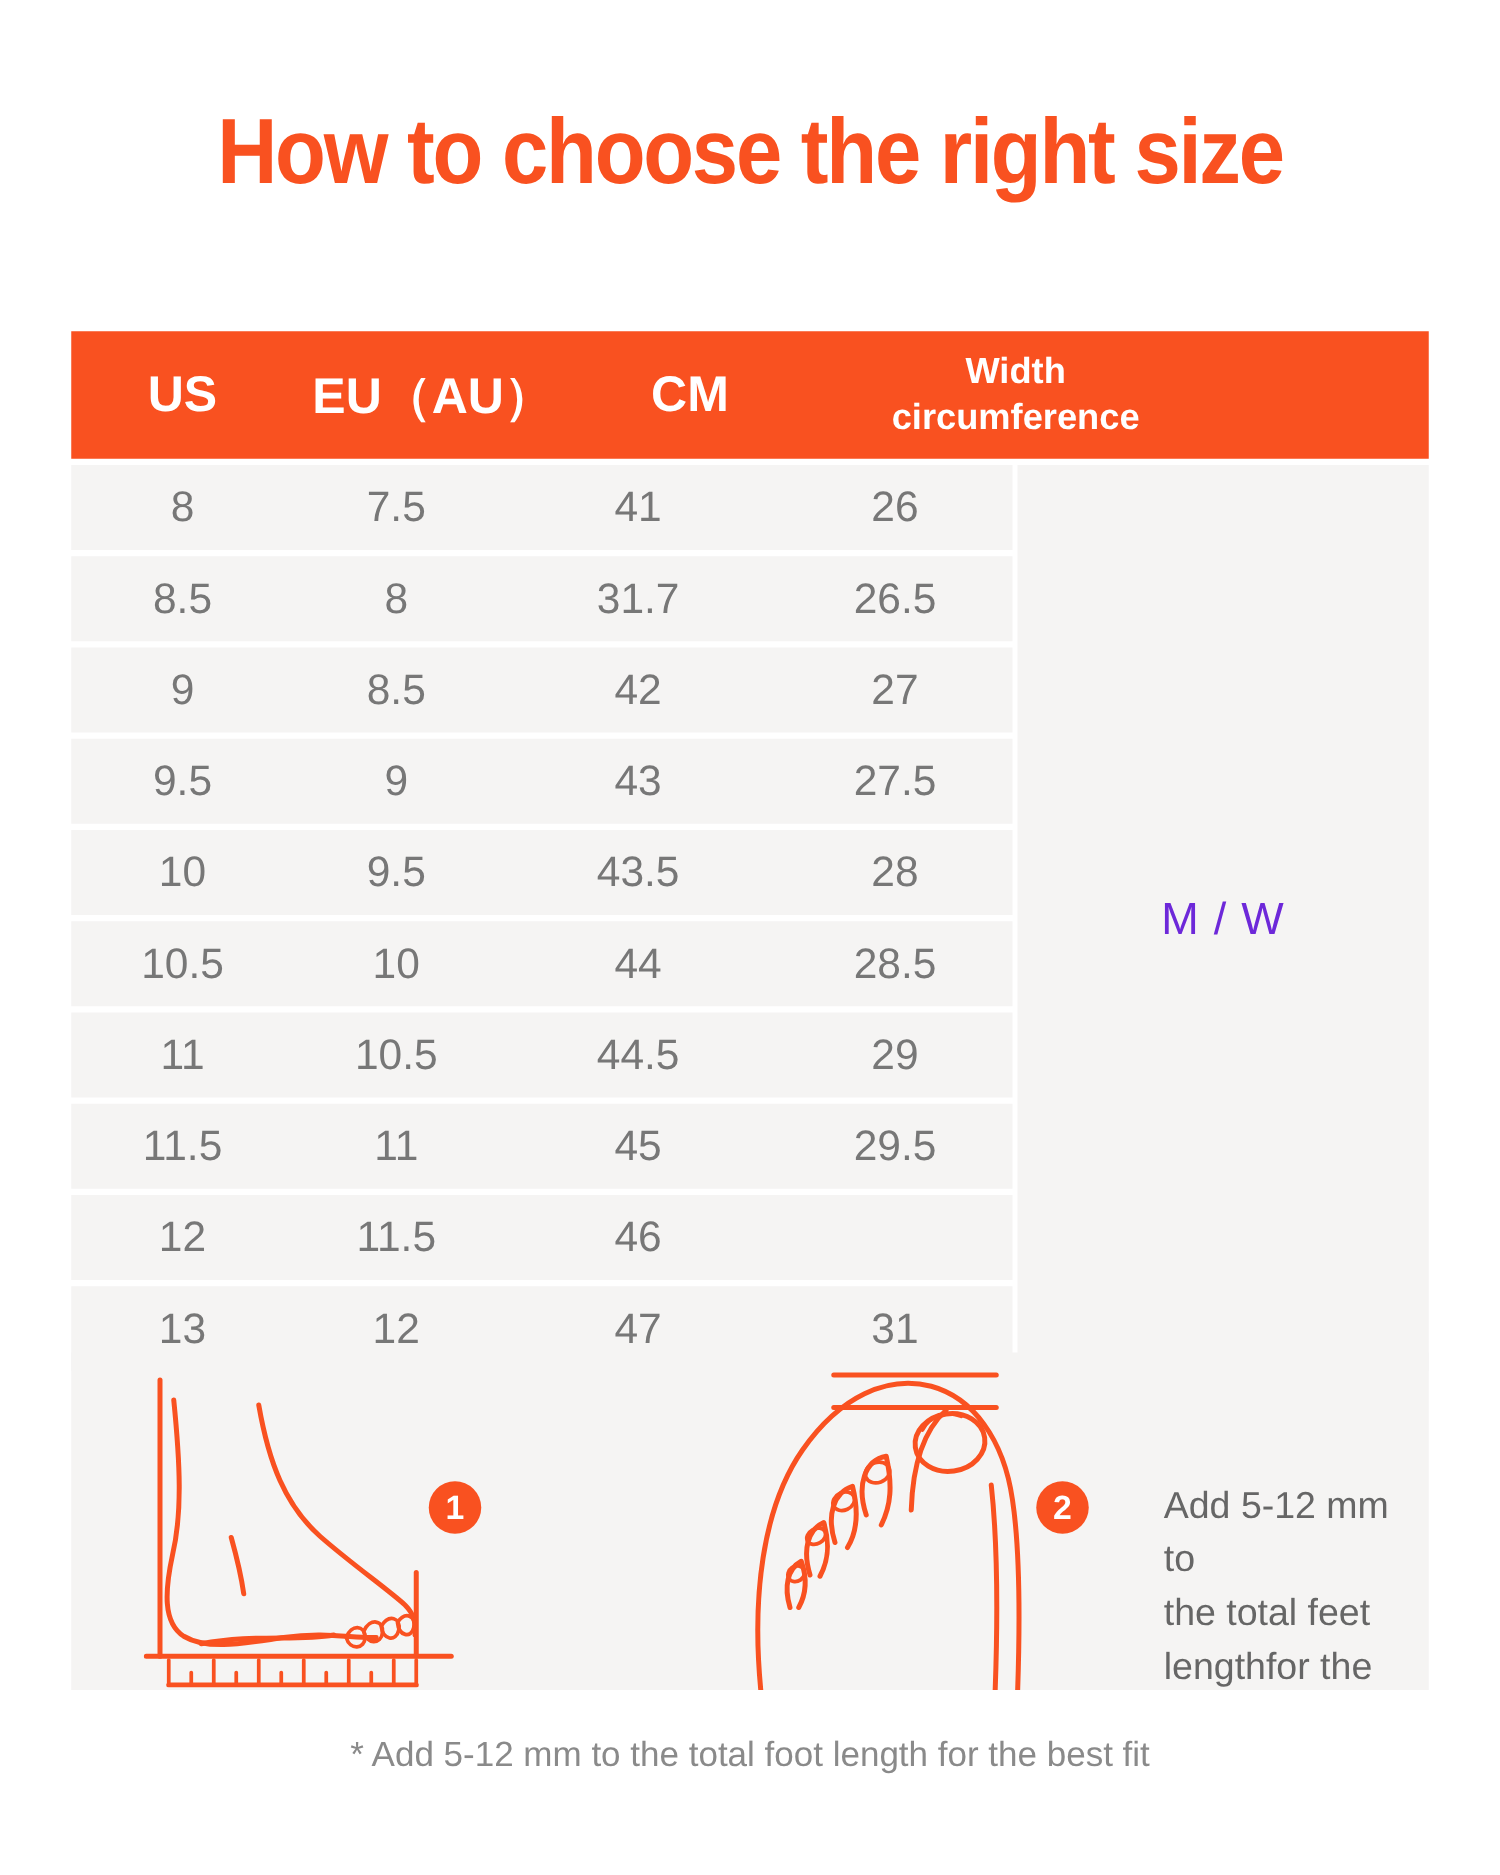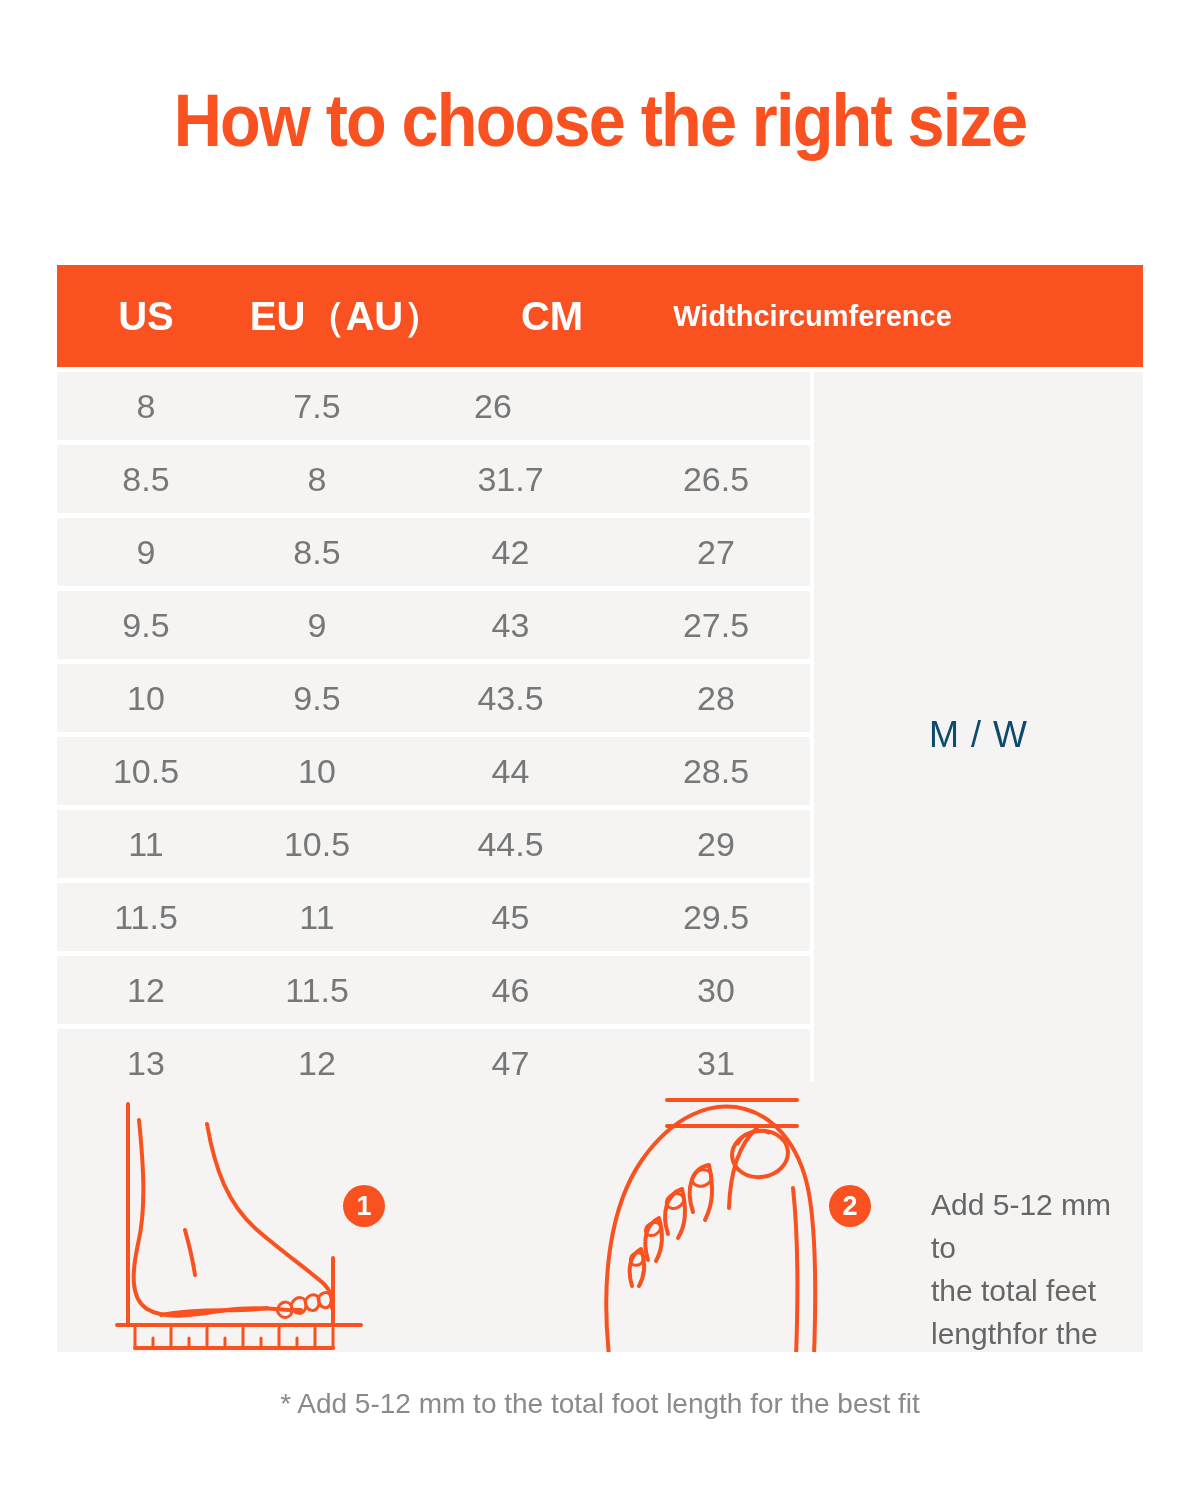--- a/index.html
+++ b/index.html
@@ -16,29 +16,29 @@
   }
   .page-title{
     position:absolute;top:80px;left:0;width:1200px;text-align:center;
     font-size:74px;font-weight:bold;letter-spacing:-2px;color:var(--accent);
     transform:scaleX(0.9);transform-origin:center;white-space:nowrap;line-height:1.1;
   }
   .size-table{position:absolute;left:57px;top:245px;width:1086px;}
   .thead{display:flex;height:102px;background:var(--accent);color:#fff;font-weight:bold;margin-top:20px;}
   .th{display:flex;align-items:center;justify-content:center;font-size:40px;}
   .w-c0{width:178px}.w-c1{width:164px}.w-c2{width:223px}.w-c3{width:188px}
-  .th.width-th{width:333px;font-size:29px;line-height:37px;flex-direction:row;text-align:center;}
+  .th.width-th{width:333px;font-size:29px;line-height:37px;flex-direction:column;text-align:center;}
   .tbody{display:flex;align-items:stretch;}
   .main-rows{width:753px;}
   .row{display:flex;height:68px;margin-top:5px;background:var(--surface);}
   .cell{display:flex;align-items:center;justify-content:center;font-size:34px;color:var(--cell-text);}
   .width-col{
     width:329px;margin-left:4px;margin-top:5px;background:var(--surface);
     display:flex;align-items:center;justify-content:center;
-    font-size:36px;color:#0c4a6e;letter-spacing:1px;
+    font-size:36px;color:#6d28d9;letter-spacing:1px;
   }
   .instructions-panel{
     position:absolute;left:57px;top:1082px;width:1086px;height:270px;
     background:var(--surface);overflow:hidden;
   }
   .art{stroke:var(--accent);fill:none;stroke-width:4;stroke-linecap:round;stroke-linejoin:round;}
   .art-thin{stroke-width:3;}
   .illus{position:absolute;}
   .illus.side-foot{left:58px;top:16px;}
   .illus.top-foot{left:540px;top:6px;}
@@ -70,20 +70,21 @@
     <div class="th width-th">
       <span>Width</span>
       <span>circumference</span>
     </div>
   </div>
   <div class="tbody">
     <div class="main-rows">
   <div class="row">
     <div class="cell w-c0">8</div>
     <div class="cell w-c1">7.5</div>
+    <div class="cell w-c2">41</div>
     <div class="cell w-c3">26</div>
   </div>
 
   <div class="row">
     <div class="cell w-c0">8.5</div>
     <div class="cell w-c1">8</div>
     <div class="cell w-c2">31.7</div>
     <div class="cell w-c3">26.5</div>
   </div>
 
@@ -126,21 +127,20 @@
     <div class="cell w-c0">11.5</div>
     <div class="cell w-c1">11</div>
     <div class="cell w-c2">45</div>
     <div class="cell w-c3">29.5</div>
   </div>
 
   <div class="row">
     <div class="cell w-c0">12</div>
     <div class="cell w-c1">11.5</div>
     <div class="cell w-c2">46</div>
-    <div class="cell w-c3">30</div>
   </div>
 
   <div class="row">
     <div class="cell w-c0">13</div>
     <div class="cell w-c1">12</div>
     <div class="cell w-c2">47</div>
     <div class="cell w-c3">31</div>
   </div>
 </div>
     <div class="width-col">M / W</div>

